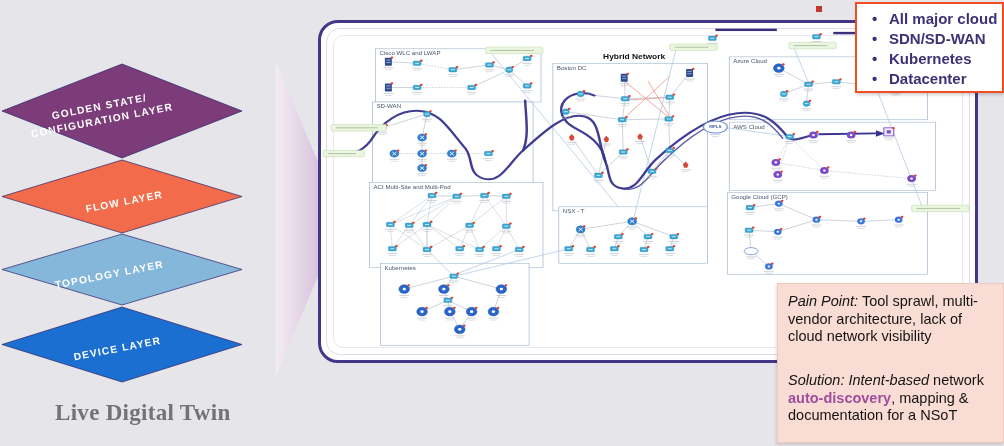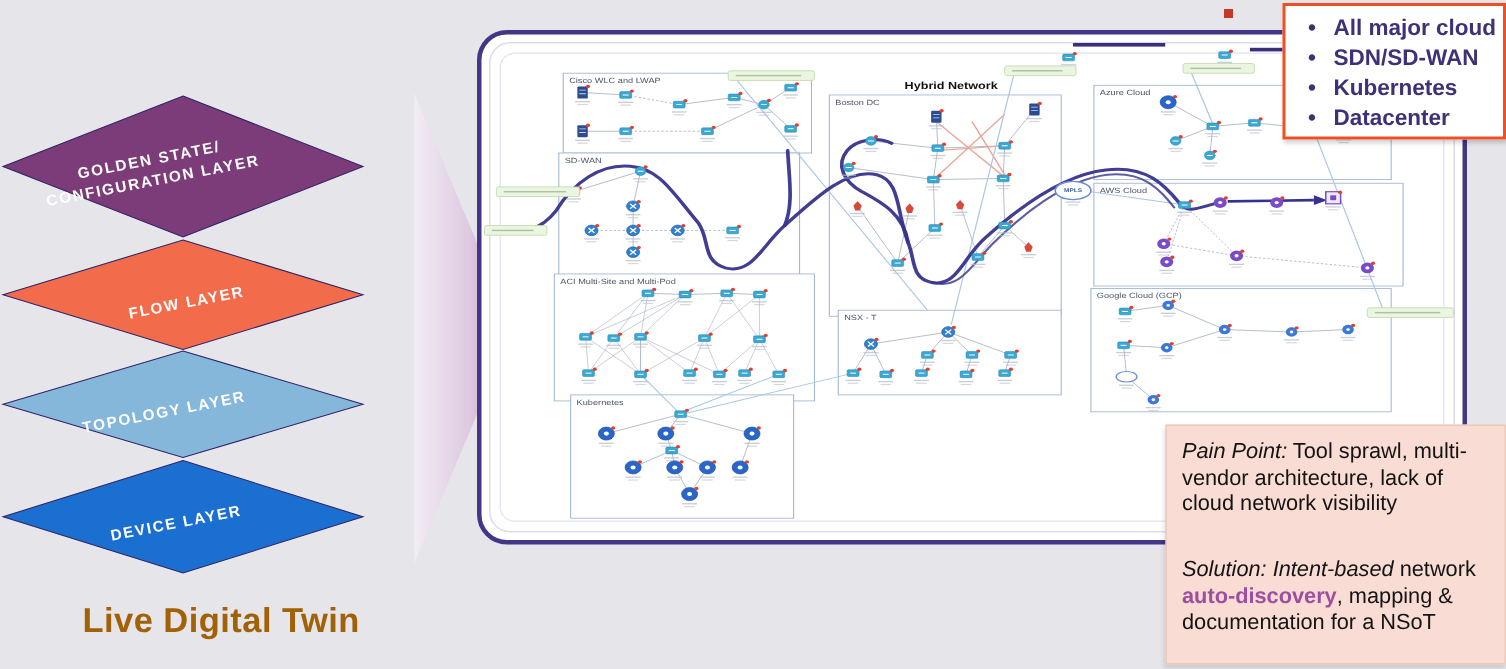--- a/index.html
+++ b/index.html
@@ -3,21 +3,21 @@
 <meta charset="utf-8">
 <style>
   * { margin:0; padding:0; box-sizing:border-box; }
   html,body { background:#e6e5ea; }
   body { font-family:"Liberation Sans", sans-serif; }
   #stage { position:relative; width:1004px; height:446px; background:#e6e5ea; overflow:hidden; }
 
   
   #layers { position:absolute; left:0; top:55px; }
   #caption { position:absolute; left:55px; top:400px; width:230px;
-             font-size:23px; font-weight:bold; color:#a16207; letter-spacing:.3px; }
+             font-size:23px; font-weight:bold; color:#737373; letter-spacing:.3px;font-family:Liberation Serif, serif; }
 
   
   #flow-arrow { position:absolute; left:276px; top:62px; width:66px; height:314px;
                 background:linear-gradient(90deg,#f3edf4 0%,#ddc8e0 55%,#bd97c3 100%);
                 clip-path:polygon(0 0,100% 50%,0 100%); opacity:.95; }
 
   
   #canvas { position:absolute; left:318px; top:20px; width:660px; height:343px;
             background:#ffffff; border:3px solid #443587; border-radius:20px; }
   .frame1 { position:absolute; inset:5px; border:1px solid #dfdaea; border-radius:14px; pointer-events:none; }

